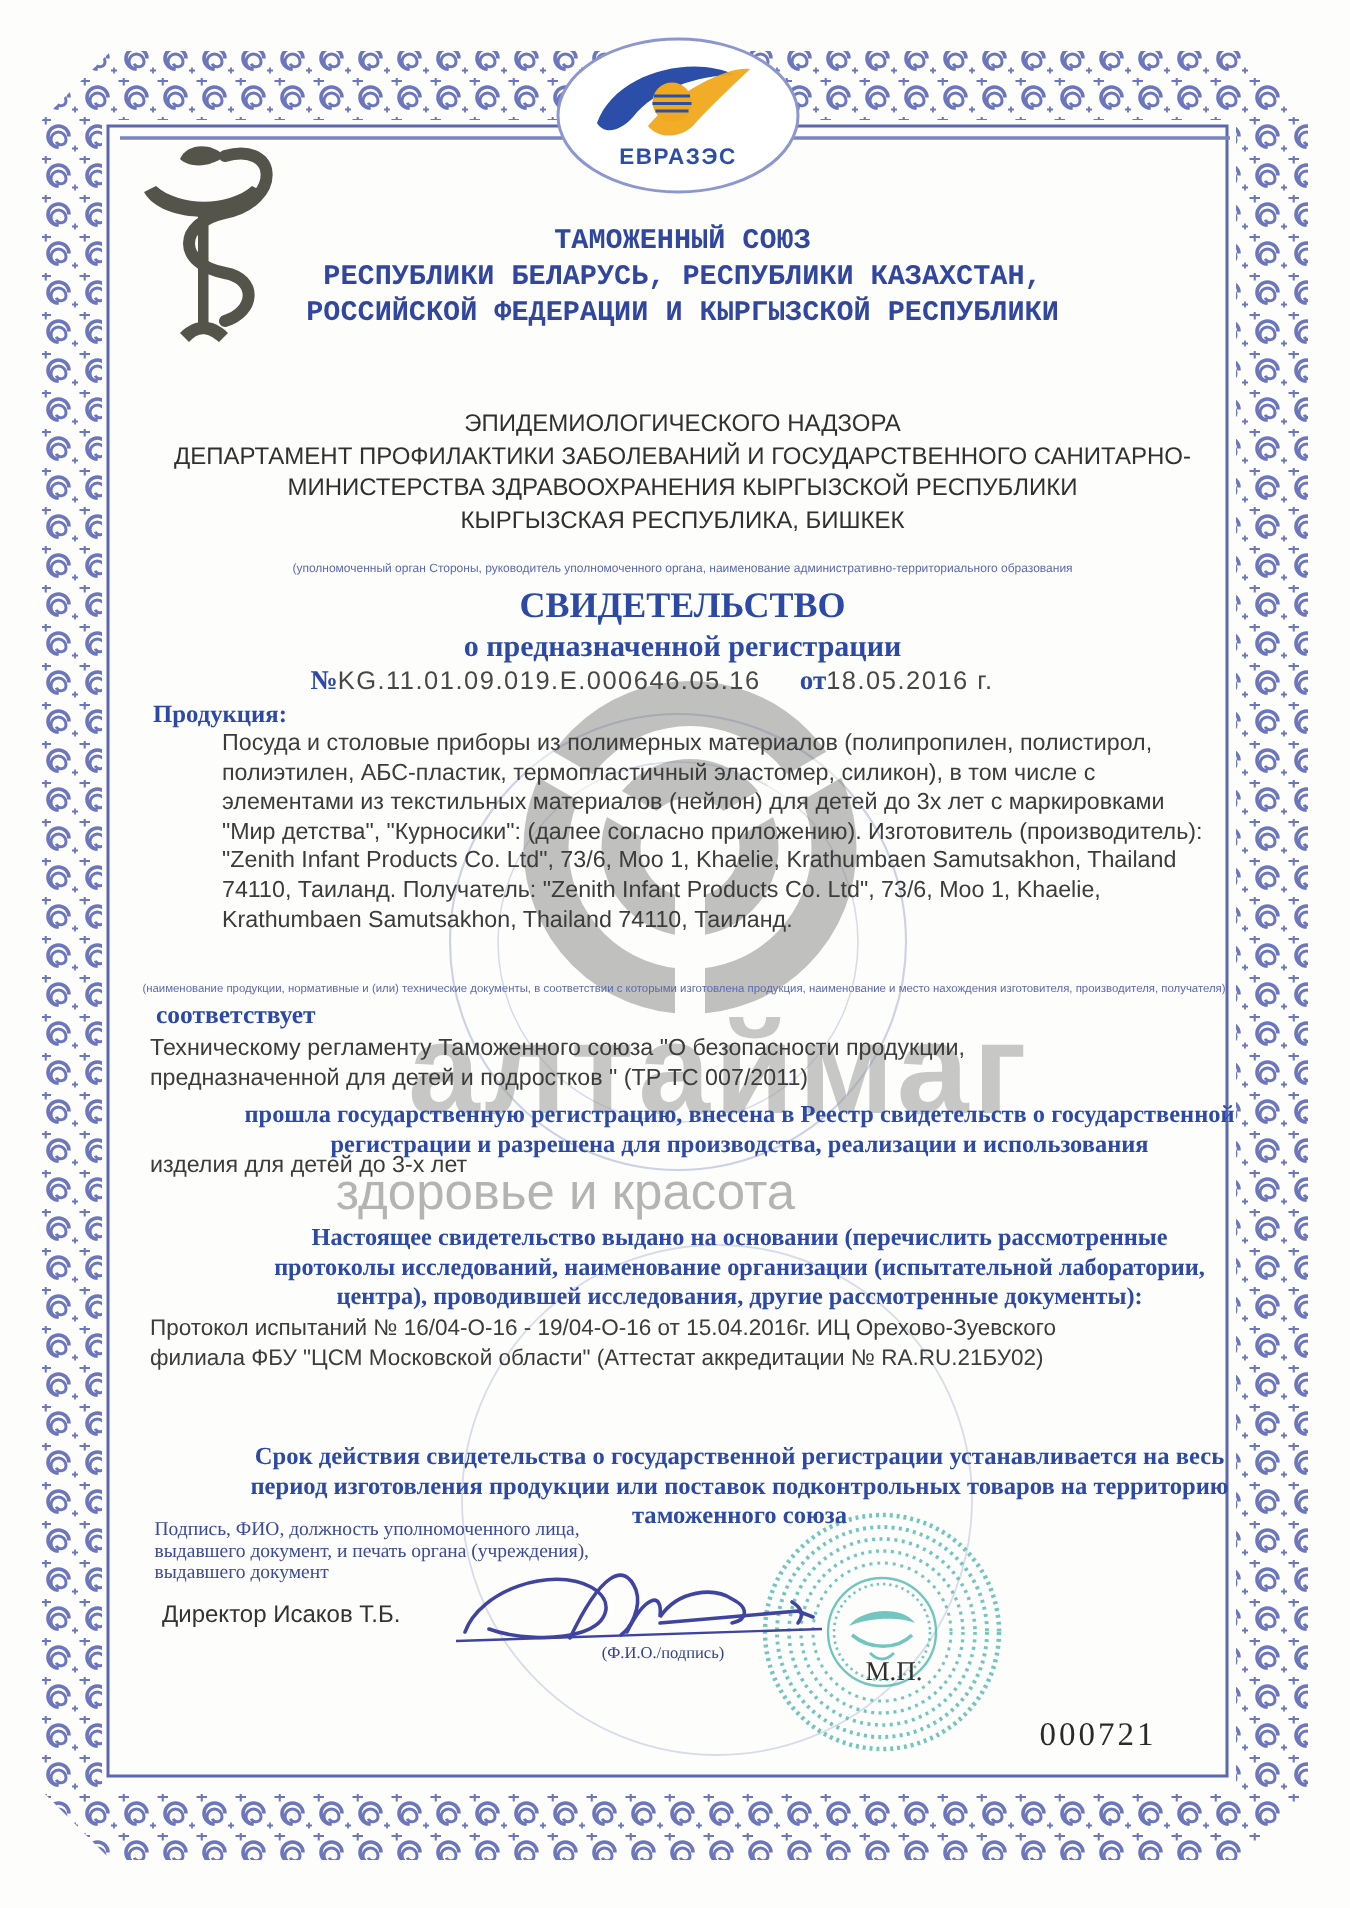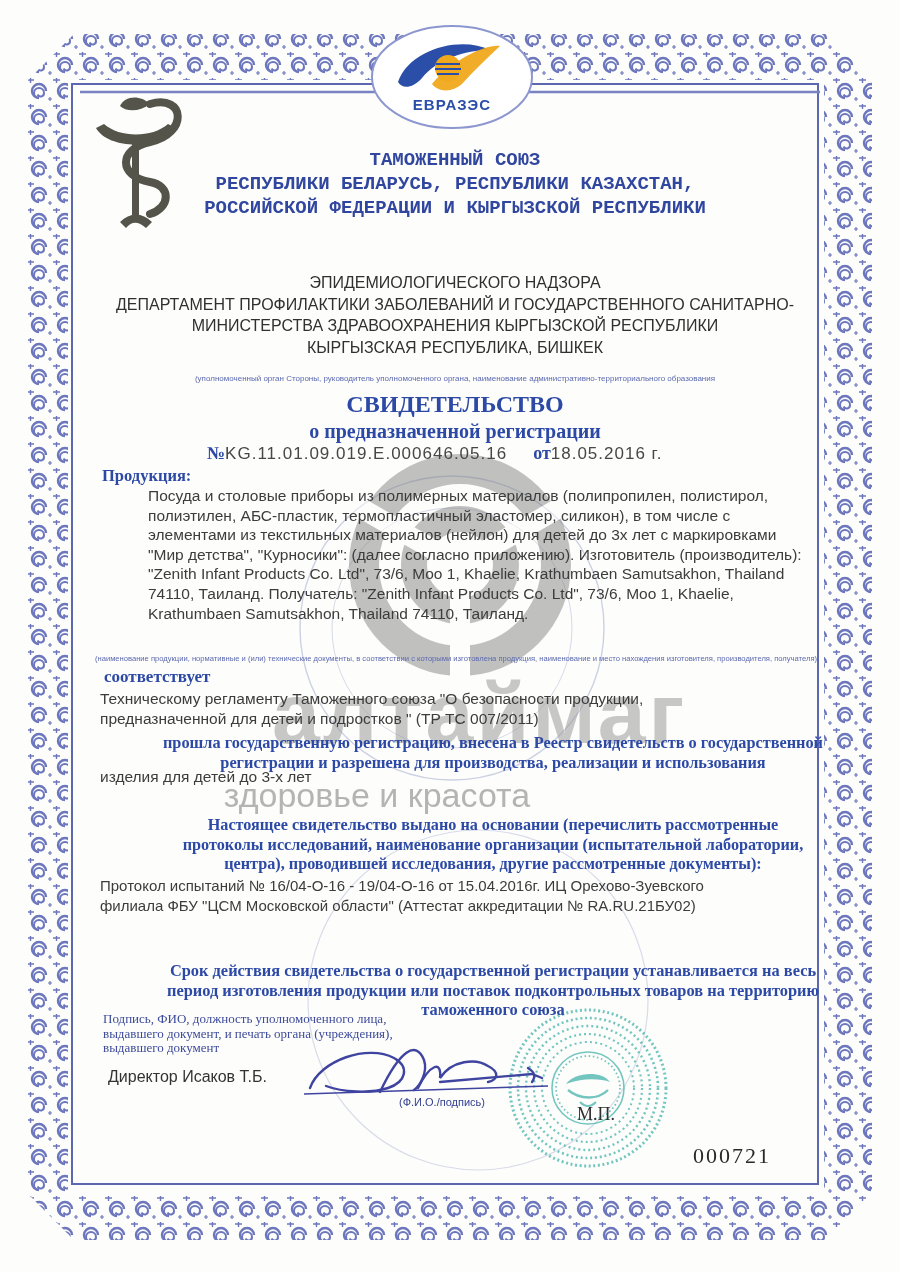--- a/index.html
+++ b/index.html
@@ -39,21 +39,21 @@
   .conf-text{left:100px;top:689px;width:720px;font-size:15.5px;line-height:19.6px;}
   .reg-bold{left:103px;top:733px;width:720px;font-size:16.3px;line-height:19.5px;}
   .reg-plain{left:100px;top:768px;width:720px;font-size:15.5px;}
   .basis-bold{left:103px;top:816px;width:720px;font-size:16.2px;line-height:19.5px;}
   .basis-plain{left:100px;top:876px;width:720px;font-size:15px;line-height:19.8px;}
   .validity{left:103px;top:961px;width:720px;font-size:16.4px;line-height:19.5px;}
   .sign-note{left:103px;top:1012px;width:400px;font-family:"Liberation Serif",serif;
     font-size:13px;line-height:14.5px;color:#3c4a9a;white-space:pre-line;}
   .signer{left:108px;top:1068px;font-size:16px;color:#333;}
   .sig-caption{left:362px;top:1096px;width:160px;text-align:center;
-    font-family:Liberation Sans, sans-serif;font-size:11px;color:#33408f;}
+    font-family:Liberation Serif, serif;font-size:11px;color:#33408f;}
   .mp{left:577px;top:1104px;font-family:"Liberation Serif",serif;font-size:18px;color:#2f2f2f;}
   .serial{left:693px;top:1143px;font-family:"Liberation Serif",serif;font-size:22px;
     color:#2a2a2a;letter-spacing:2px;}
   .logo-label{left:392px;top:96px;width:120px;text-align:center;font-weight:700;
     font-size:15px;letter-spacing:1px;color:#2b4ea8;}
   .wm-brand{left:272px;top:664px;font-size:86px;font-weight:700;color:#9c9c9c;
     opacity:.55;letter-spacing:3px;}
   .wm-tagline{left:0;top:776px;width:754px;text-align:center;font-size:34px;
     color:#a8a8a8;opacity:.85;}
 </style>

